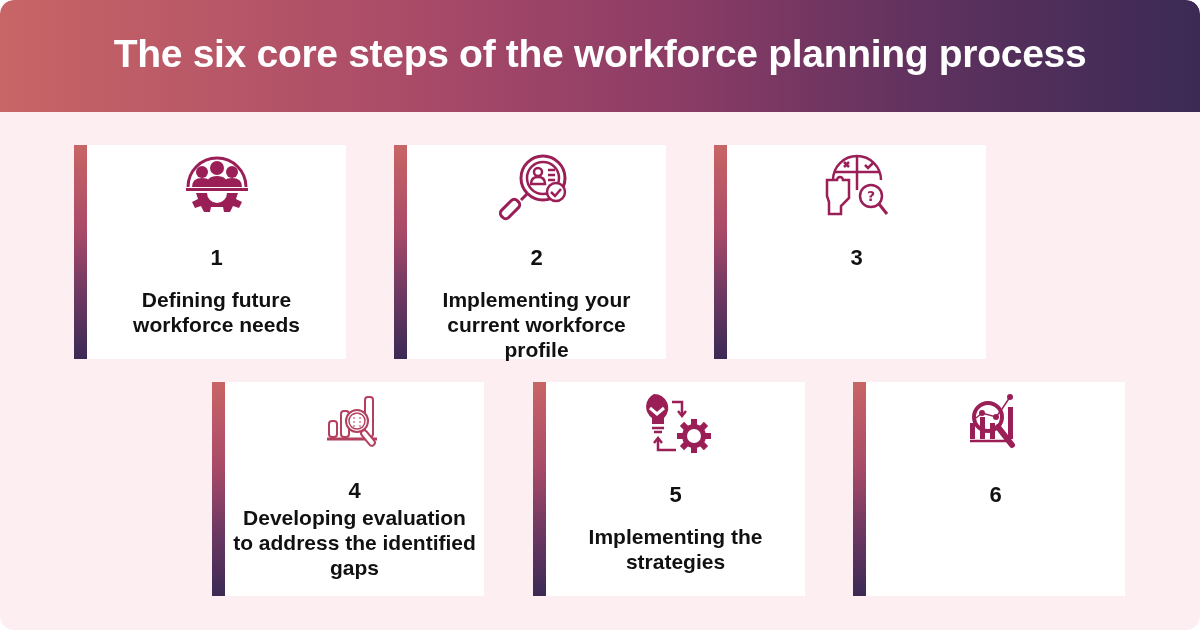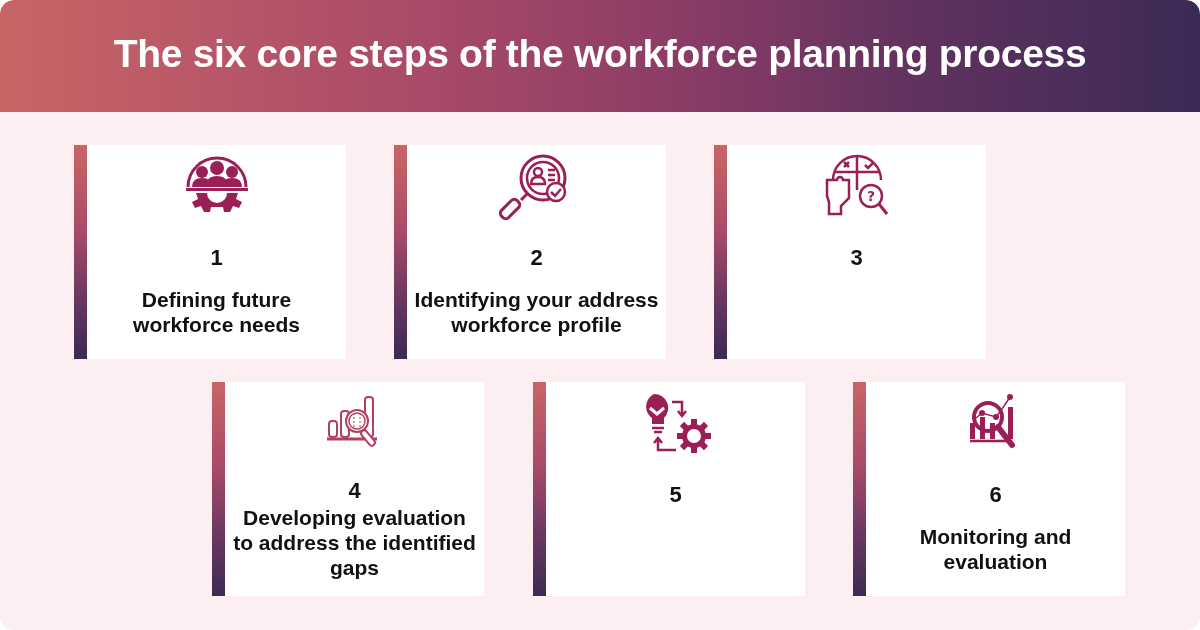--- a/index.html
+++ b/index.html
@@ -110,21 +110,21 @@
             <linearGradient id="dg2" x1="0" x2="1">
               <stop offset="0" stop-color="#c86566"></stop>
               <stop offset="0.5" stop-color="#8e3d66"></stop>
               <stop offset="1" stop-color="#3b2a55"></stop>
             </linearGradient>
           </defs>
           <line x1="0" y1="1.5" x2="236" y2="1.5" stroke="url(#dg2)" stroke-width="3" stroke-dasharray="15 6"></line>
         </svg>
     </div>
     <div class="num">2</div>
-    <div class="label">Identifying your address workforce profile</div>
+    <div class="label">Implementing your current workforce profile</div>
   </div>
 
   <div class="card" style="left:714px; top:145px;">
     <div class="bar"></div>
     <div class="icon">
       <svg width="76" height="72" viewBox="0 0 76 72">
         <path d="M14 30 A24 24 0 0 1 62 30" fill="none" stroke="#9b1f57" stroke-width="2.5"></path>
         <line x1="38" y1="6" x2="38" y2="40" stroke="#9b1f57" stroke-width="2.5"></line>
         <line x1="16" y1="22" x2="60" y2="22" stroke="#9b1f57" stroke-width="2.5"></line>
         <path d="M25 12 l5 5 M30 12 l-5 5" stroke="#9b1f57" stroke-width="2.5"></path>
@@ -215,20 +215,21 @@
             <linearGradient id="dg5" x1="0" x2="1">
               <stop offset="0" stop-color="#c86566"></stop>
               <stop offset="0.5" stop-color="#8e3d66"></stop>
               <stop offset="1" stop-color="#3b2a55"></stop>
             </linearGradient>
           </defs>
           <line x1="0" y1="1.5" x2="236" y2="1.5" stroke="url(#dg5)" stroke-width="3" stroke-dasharray="15 6"></line>
         </svg>
     </div>
     <div class="num">5</div>
+    <div class="label">Implementing the strategies</div>
   </div>
 
   <div class="card" style="left:853px; top:382px;">
     <div class="bar"></div>
     <div class="icon">
       <svg width="64" height="64" viewBox="0 0 64 64">
         <rect x="6" y="32" width="5" height="16" fill="#9b1f57"></rect>
         <rect x="16" y="26" width="5" height="22" fill="#9b1f57"></rect>
         <rect x="26" y="32" width="5" height="16" fill="#9b1f57"></rect>
         <rect x="44" y="16" width="5" height="32" fill="#9b1f57"></rect>
@@ -247,15 +248,14 @@
             <linearGradient id="dg6" x1="0" x2="1">
               <stop offset="0" stop-color="#c86566"></stop>
               <stop offset="0.5" stop-color="#8e3d66"></stop>
               <stop offset="1" stop-color="#3b2a55"></stop>
             </linearGradient>
           </defs>
           <line x1="0" y1="1.5" x2="236" y2="1.5" stroke="url(#dg6)" stroke-width="3" stroke-dasharray="15 6"></line>
         </svg>
     </div>
     <div class="num">6</div>
-    <div class="label">Monitoring and evaluation</div>
   </div>
 </div>
 
 </body></html>

